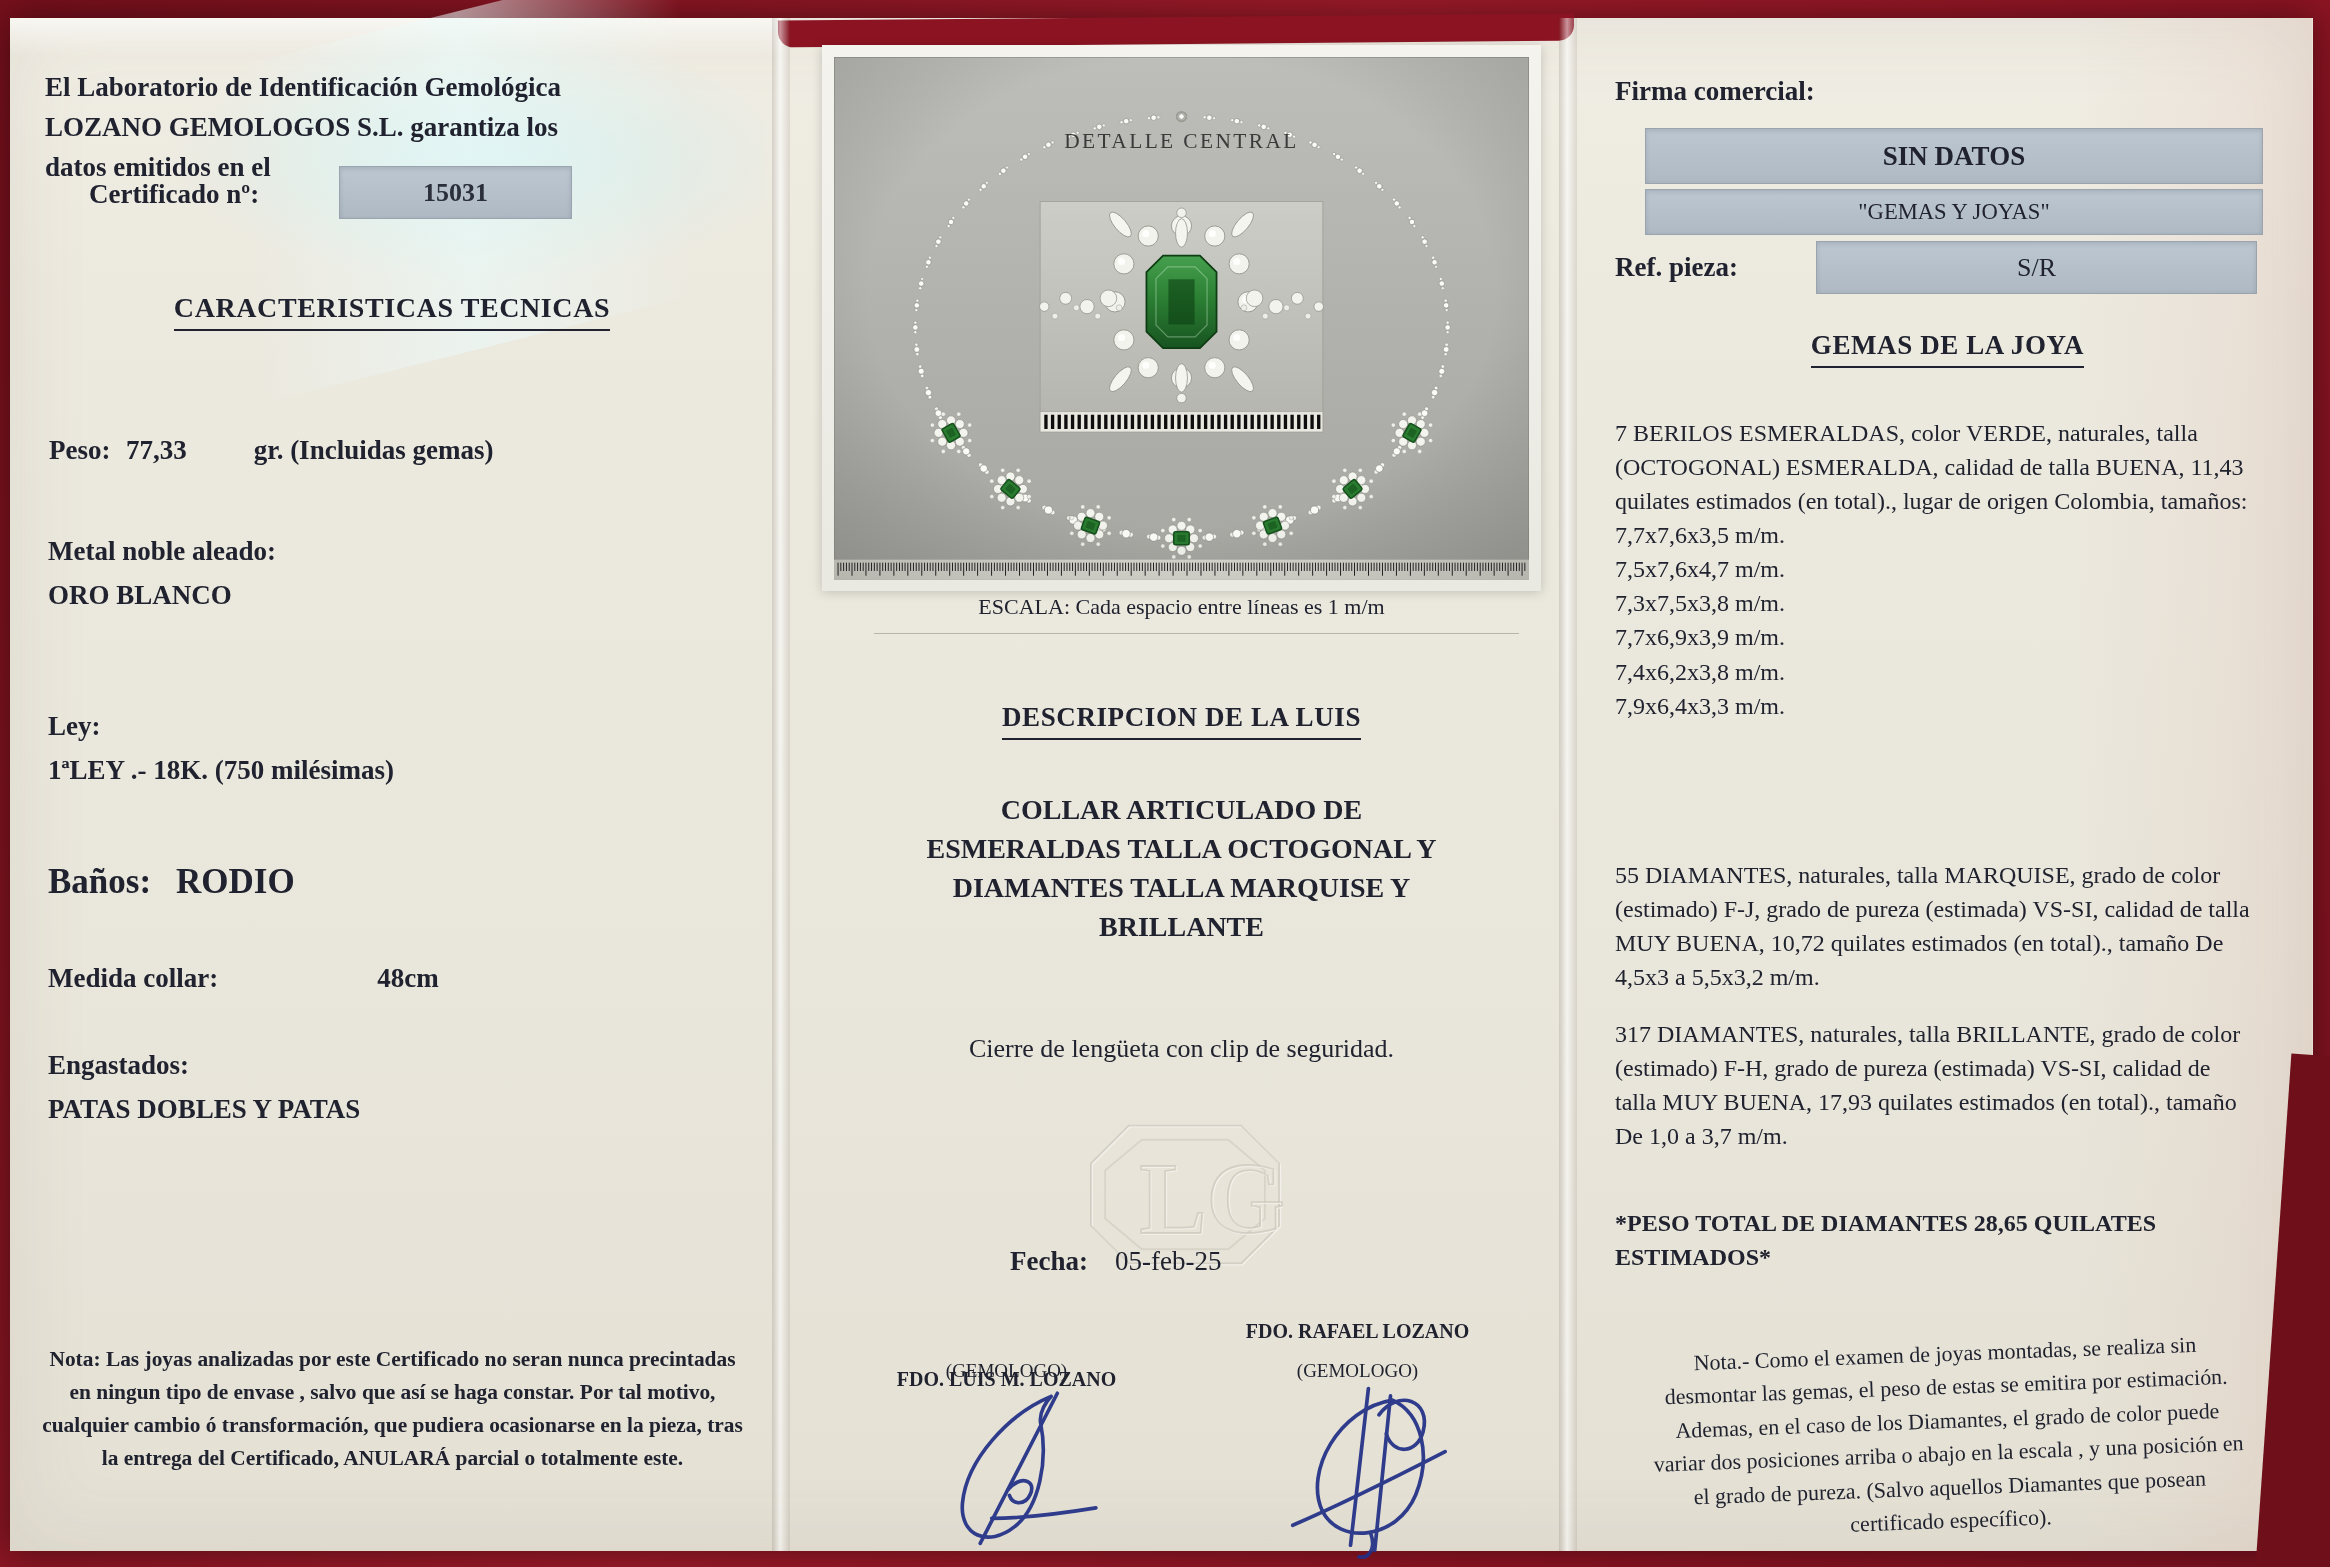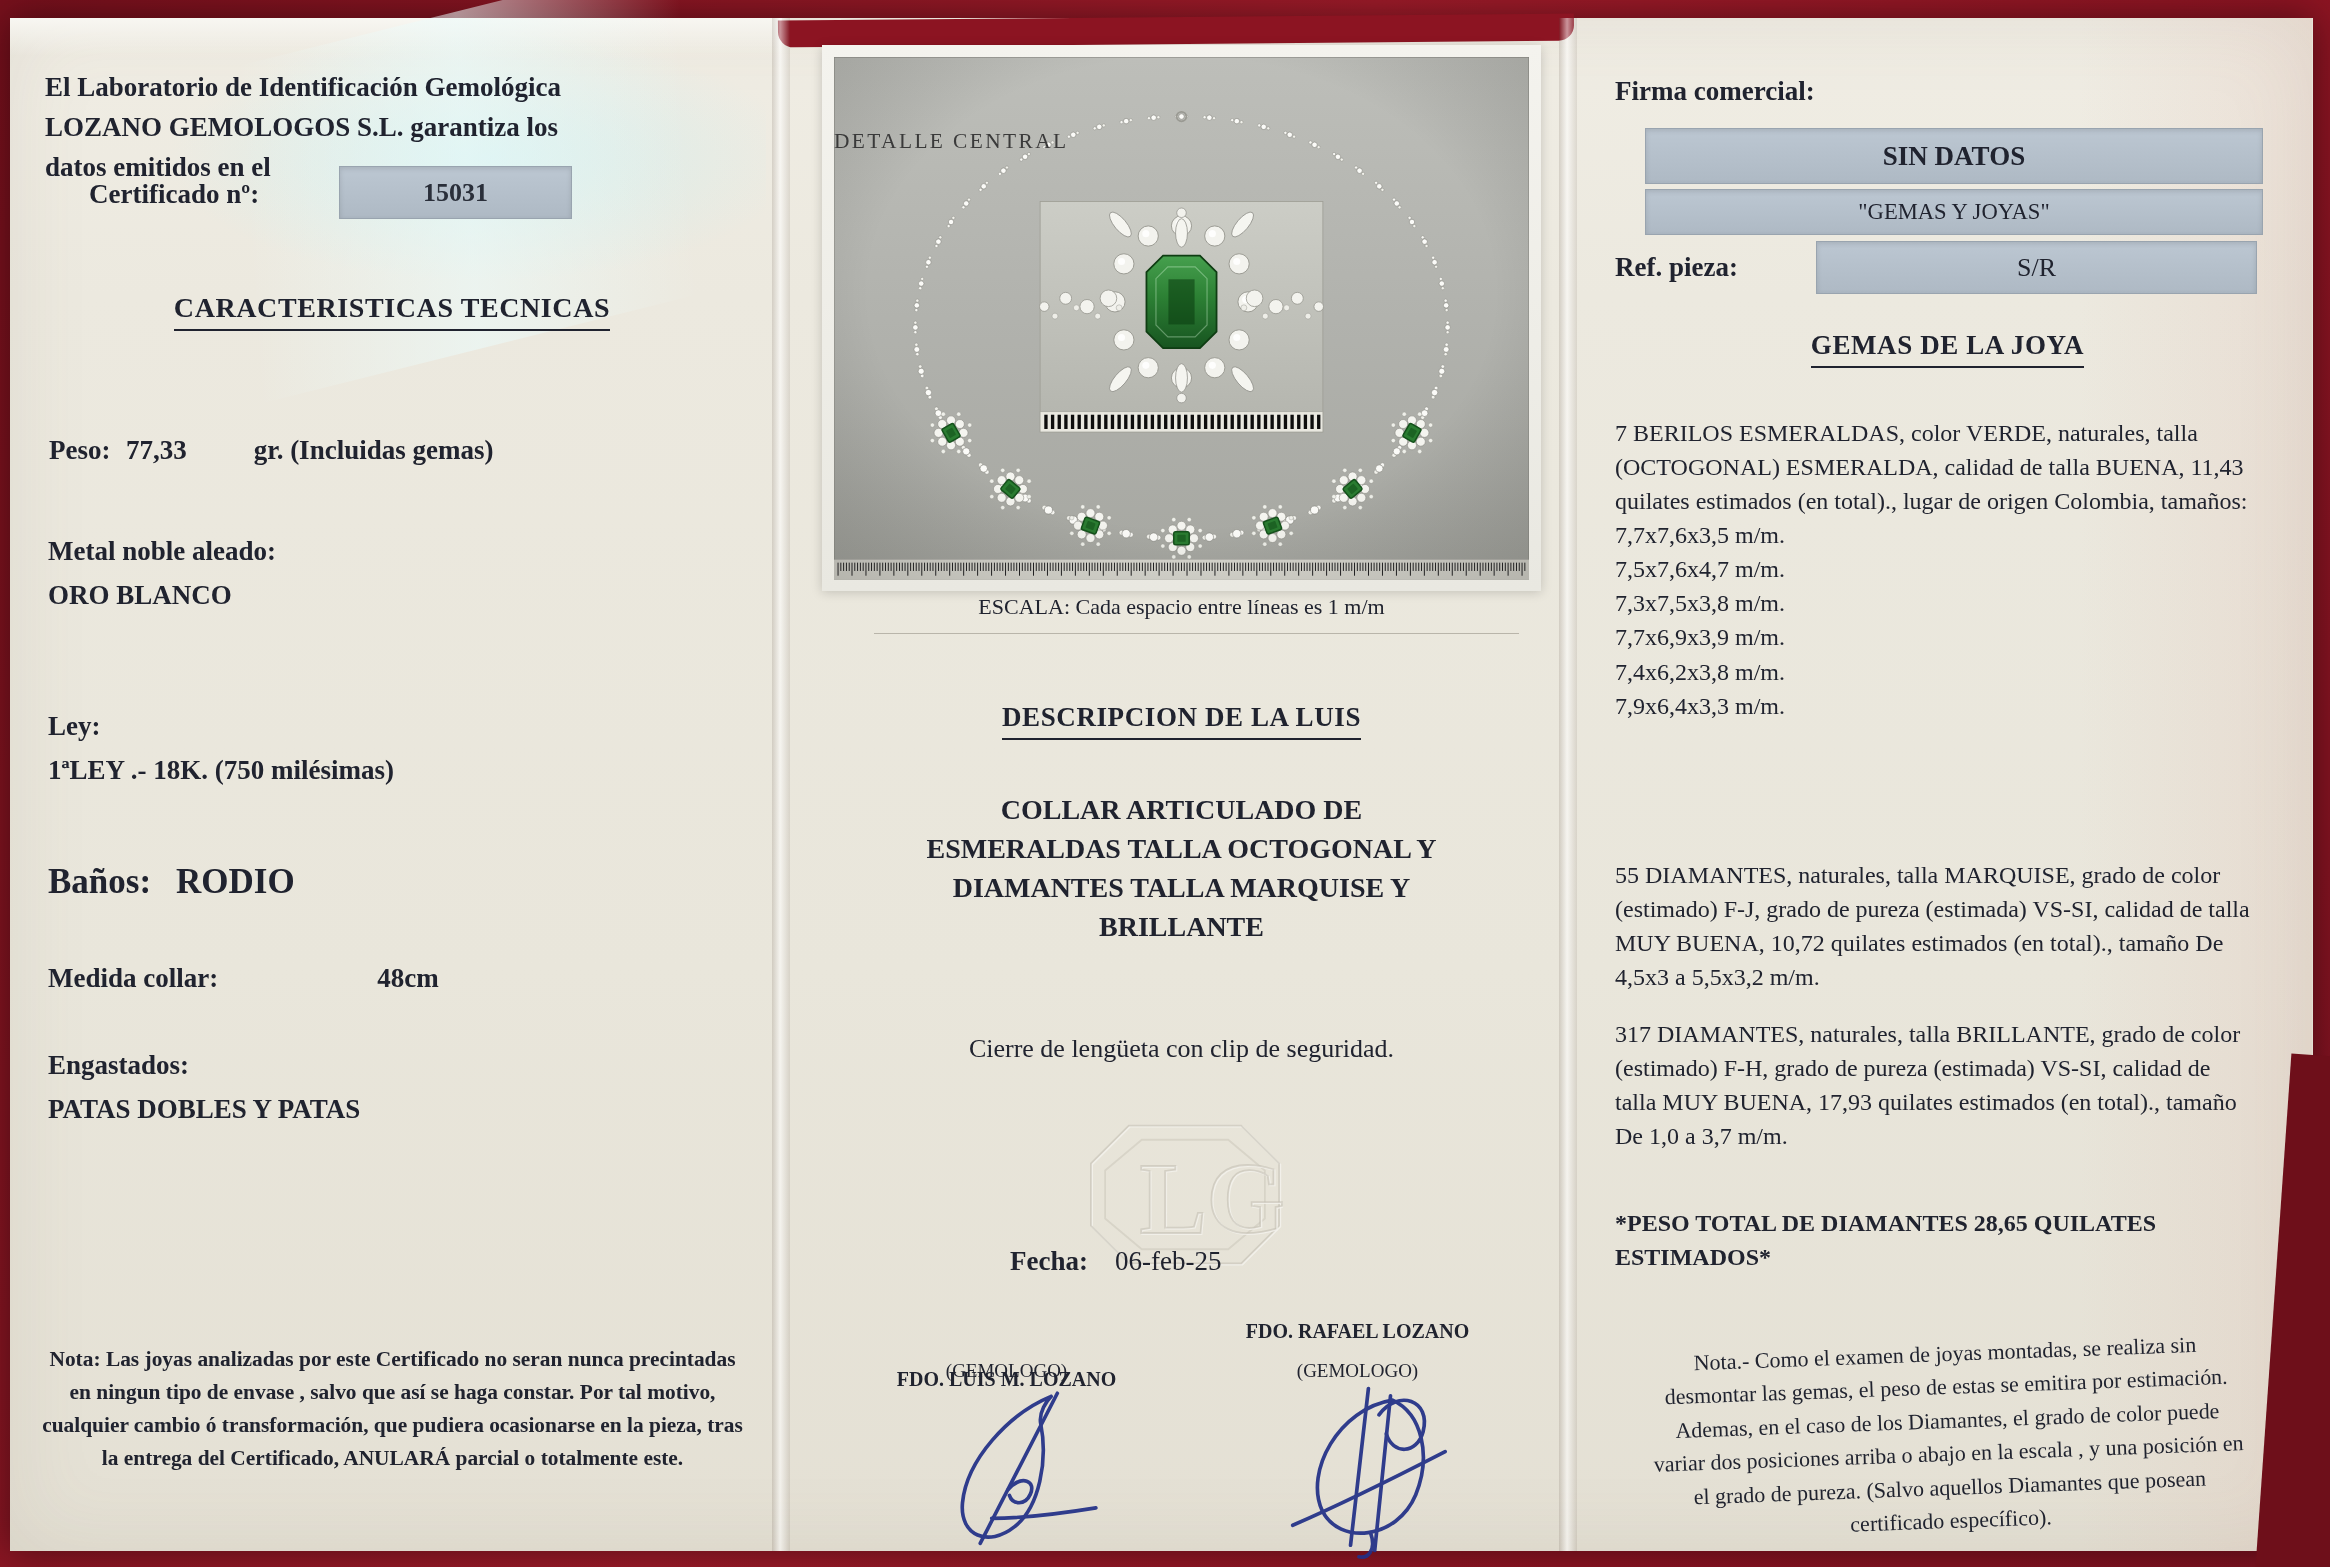--- a/index.html
+++ b/index.html
@@ -37,21 +37,21 @@
   .valbox{background:linear-gradient(180deg,#bcc7d2,#aeb9c4);border:1.2px solid #99a4af;
     box-shadow:inset 0 1.8px 4.8px rgba(0,0,0,.12);display:flex;align-items:center;justify-content:center;}
   .row{display:flex;align-items:baseline;}
 
   .nota-left{font-size:21.4px;line-height:1.54;font-weight:700;text-align:center;}
   .para{font-size:24px;line-height:1.42;}
   .nota-right{font-size:22px;line-height:1.52;text-align:center;transform:rotate(-2.1deg);}
 
   .photo-mat{left:822px;top:45px;width:719px;height:546px;background:linear-gradient(180deg,#f4f3ee,#e9e8e1);
     box-shadow:0 2.4px 10.7px rgba(0,0,0,.18);padding:12px;}
-  .photo-label{left:834px;top:129px;width:695px;font-size:21.4px;letter-spacing:2.4px;color:#3a3a3a;z-index:5;}
+  .photo-label{left:834px;top:129px;width:695px;text-align:center;font-size:21.4px;letter-spacing:2.4px;color:#3a3a3a;z-index:5;}
   .hr-center{left:874px;top:633px;width:645px;height:1.2px;background:#b9b5aa;}
 
   .sig-svg{overflow:visible;}
   .wm{opacity:.5;}
 </style>
 </head>
 <body>
 
 <div class="abs paper"></div>
 <div class="abs sheet-edge"></div>
@@ -808,21 +808,21 @@
     <polygon points="92,30 238,30 300,82 300,163 238,215 92,215 30,163 30,82" opacity=".4"></polygon>
   </g>
   <g font-family="&quot;Liberation Serif&quot;,serif" font-weight="700" fill="none">
     <text x="88" y="188" font-size="170" stroke="rgba(255,255,255,.85)" stroke-width="3" transform="translate(2,2)">LG</text>
     <text x="88" y="188" font-size="170" stroke="#9b9588" stroke-width="3" opacity=".55">LG</text>
   </g>
 </svg>
 
 <div class="abs row" style="left:1010px;top:1246px;font-size:27px;">
   <span class="b">Fecha:</span>
-  <span style="margin-left:27px;">06-feb-25</span>
+  <span style="margin-left:27px;">05-feb-25</span>
 </div>
 
 <div class="abs ctr b" style="left:855px;top:1320px;width:303px;font-size:20px;margin-top:48px;">FDO. LUIS M. LOZANO</div>
 <div class="abs ctr b" style="left:1206px;top:1320px;width:303px;font-size:20px;">FDO. RAFAEL LOZANO</div>
 <div class="abs ctr" style="left:855px;top:1360px;width:303px;font-size:19px;">(GEMOLOGO)</div>
 <div class="abs ctr" style="left:1206px;top:1360px;width:303px;font-size:19px;">(GEMOLOGO)</div>
 
 <svg class="abs sig-svg" style="left:929px;top:1387px;" width="190" height="172" viewBox="0 0 360 330">
   <g fill="none" stroke="#223087" stroke-width="7" stroke-linecap="round" opacity=".93">
     <path d="M232,18 C150,52 70,140 62,222 C56,286 112,308 162,268 C210,230 226,140 212,70 C208,48 224,26 232,18"></path>

